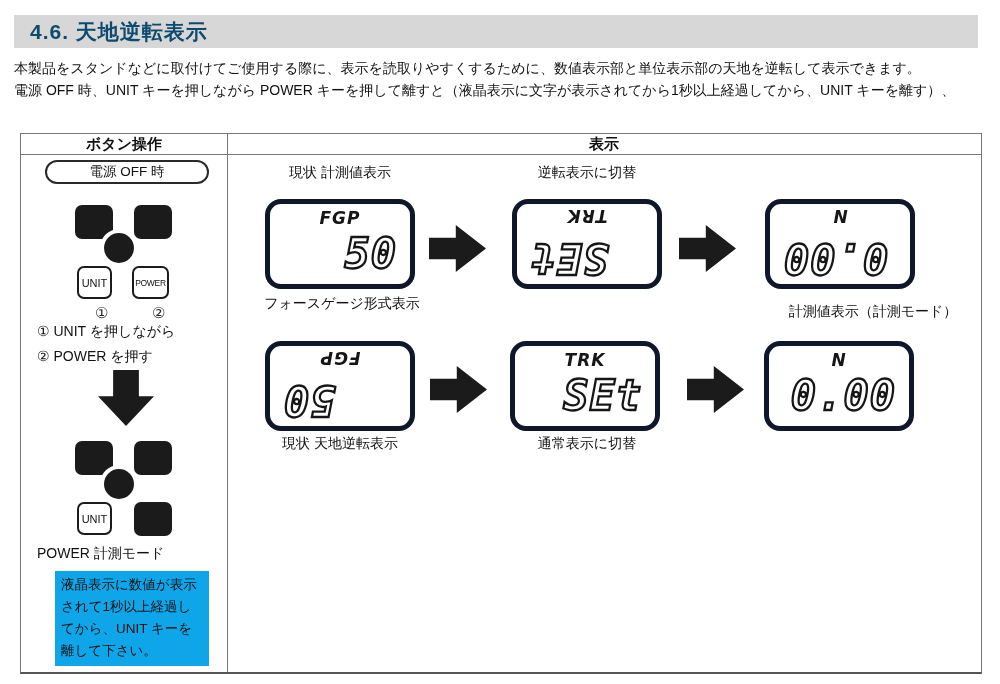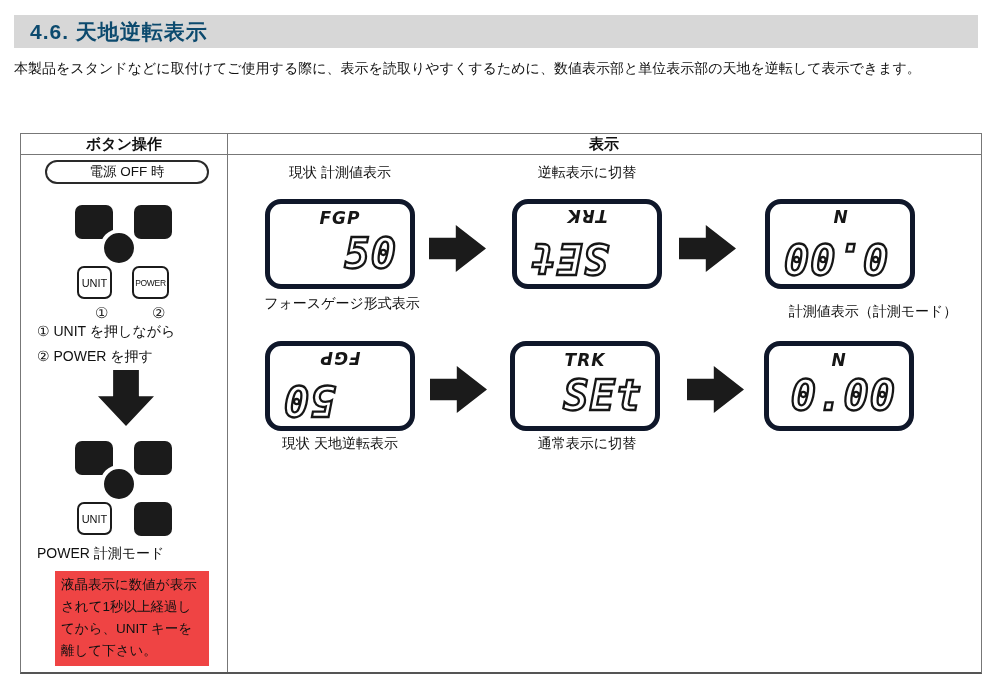--- a/index.html
+++ b/index.html
@@ -50,21 +50,21 @@
   .wk-power { left:57px; top:61px; width:37px; height:33px; font-size:8.5px; letter-spacing:-0.3px; }
   .marker { position:absolute; font-size:15px; color:#2a2a2a; }
   .step { position:absolute; left:16px; font-size:14px; white-space:nowrap; }
   .arrow-down {
     position:absolute; left:77px; top:236px; width:56px; height:56px; background:#1b1b1b;
     clip-path:polygon(27% 0, 73% 0, 73% 47%, 100% 47%, 50% 100%, 0 47%, 27% 47%);
   }
   .release { position:absolute; left:16px; top:411px; font-size:14px; white-space:nowrap; }
   .note {
     position:absolute; left:34px; top:437px; width:154px; height:95px;
-    background:#ef4444; padding:3px 6px; font-size:13.5px; line-height:22px; overflow:hidden;
+    background:#0ea5e9; padding:3px 6px; font-size:13.5px; line-height:22px; overflow:hidden;
   }
 
   
   .capt { position:absolute; font-size:14px; text-align:center; white-space:nowrap; }
   .lcd {
     position:absolute; width:150px; height:90px; background:#fff;
     border:5px solid #0f172a; border-radius:16px;
   }
   .lcd-label {
     height:26px; line-height:28px; text-align:center;
@@ -85,20 +85,21 @@
 </style>
 </head>
 <body>
 
 <div class="titlebar">
   <span class="t">4.6. 天地逆転表示</span>
 </div>
 
 <div class="intro">
   <div>本製品をスタンドなどに取付けてご使用する際に、表示を読取りやすくするために、数値表示部と単位表示部の天地を逆転して表示できます。</div>
+  <div>電源 OFF 時、UNIT キーを押しながら POWER キーを押して離すと（液晶表示に文字が表示されてから1秒以上経過してから、UNIT キーを離す）、</div>
 </div>
 
 <div class="optable">
   <div class="vline"></div>
   <div class="hline"></div>
   <div class="hdr hl">ボタン操作</div>
   <div class="hdr hr">表示</div>
 
   <div class="pstate">
     <span>電源 OFF 時</span>

